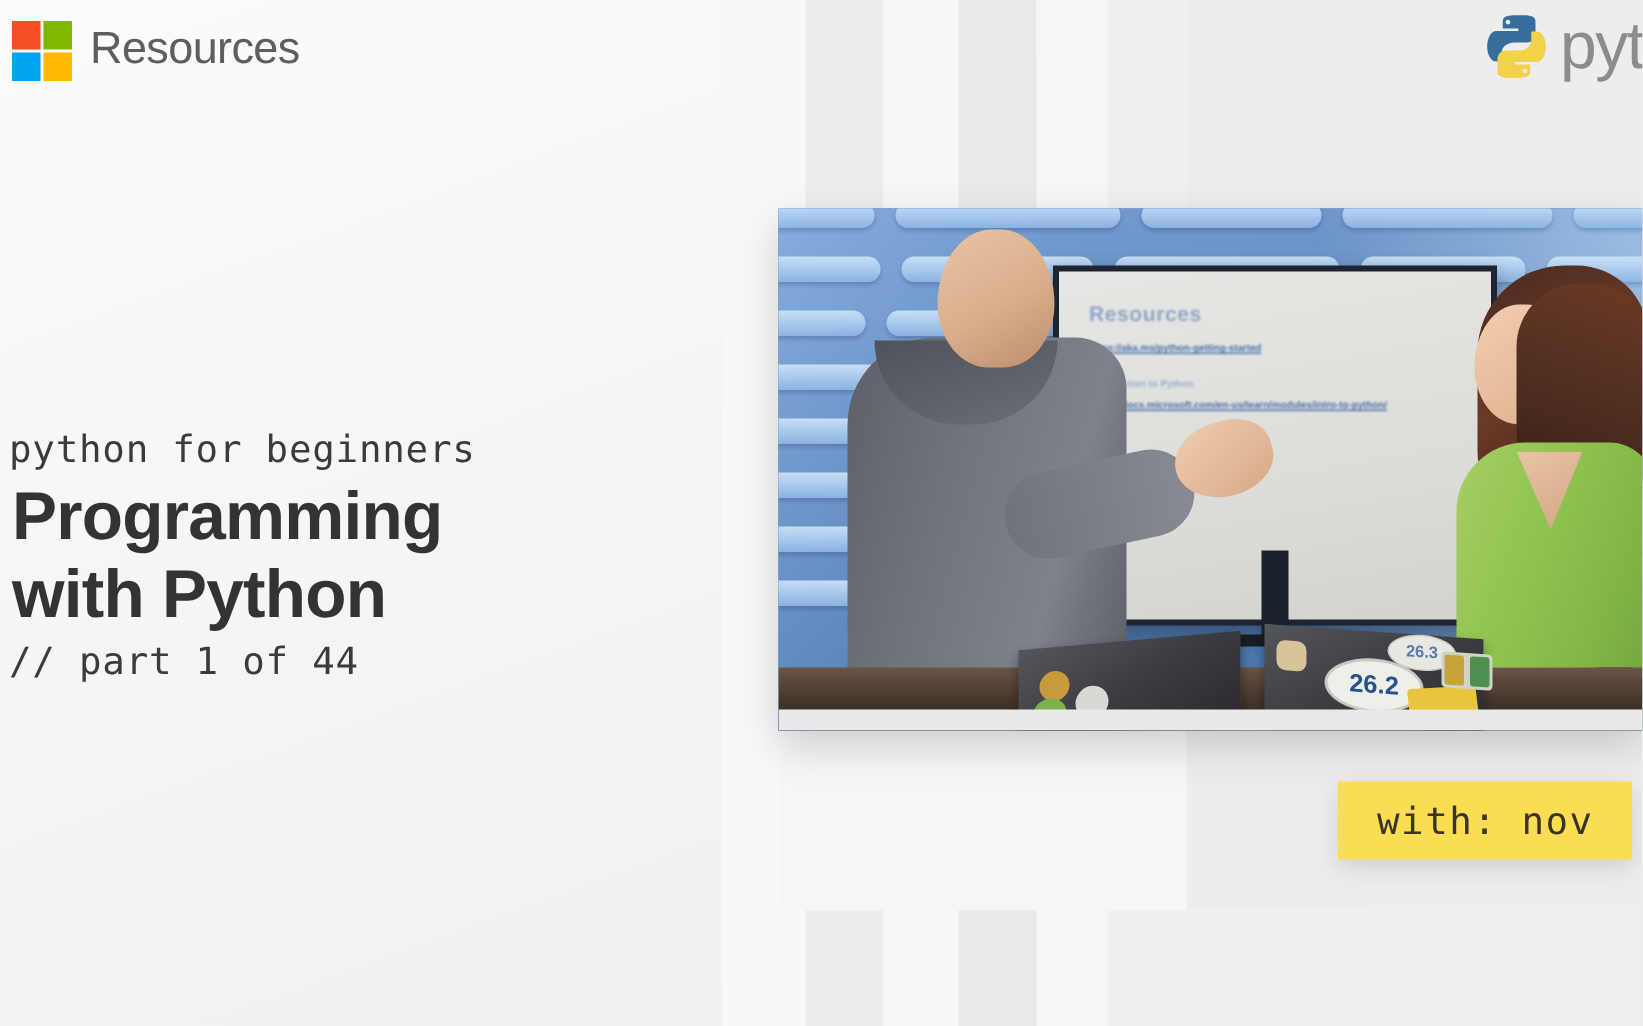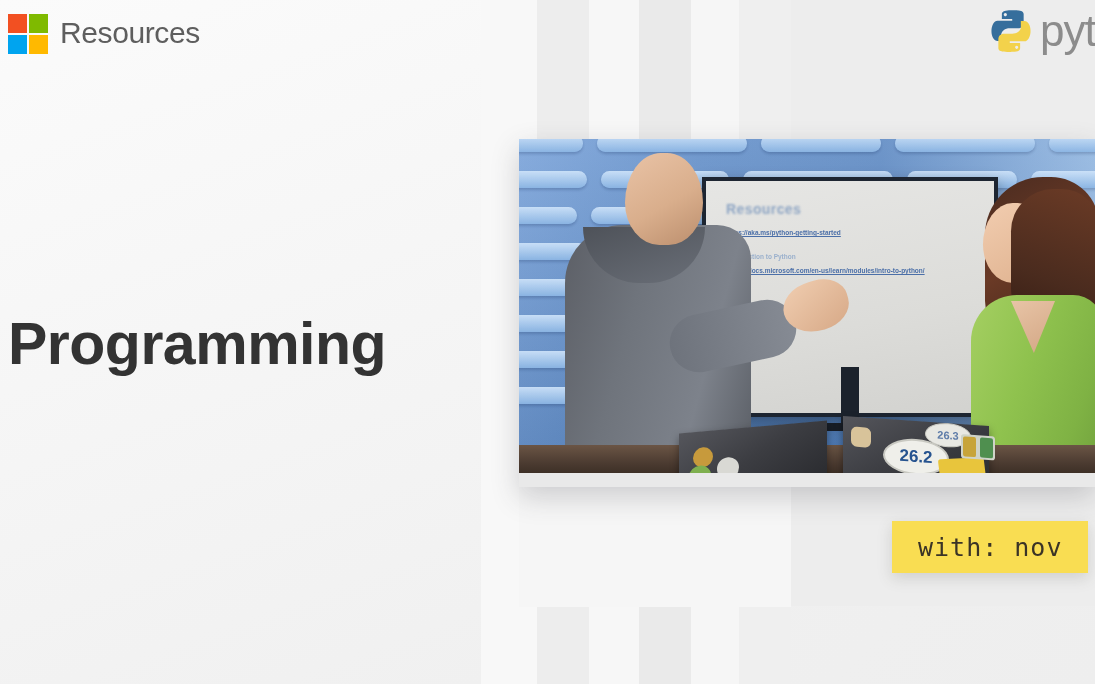--- a/index.html
+++ b/index.html
@@ -51,21 +51,21 @@
   
   .kicker {
     position:absolute; left:6px; top:182px;
     font-family:"DejaVu Sans Mono", monospace;
     font-size:25px; line-height:47px; color:#3b3b3b;
     letter-spacing:0.5px; white-space:pre;
   }
   .headline {
     position:absolute; left:8px; top:318px;
     font-family:"Liberation Sans", sans-serif;
-    font-weight:bold; font-size:59px; line-height:52px;
+    font-weight:bold; font-size:45px; line-height:52px;
     color:#333333; letter-spacing:-0.5px;
   }
 
   
   .py-logo { position:absolute; left:988px; top:8px; width:46px; height:46px; }
   .py-word {
     position:absolute; left:1040px; top:6px;
     font-size:44px; color:#8c8c8c; letter-spacing:-1px;
     font-family:"Liberation Sans", sans-serif; white-space:nowrap;
   }
@@ -291,22 +291,27 @@
   <div class="left-panel"></div>
 
   <div class="ms-logo">
     <div class="ms-sq tl" style="background:#F25022;"></div>
     <div class="ms-sq tr" style="background:#7FBA00;"></div>
     <div class="ms-sq bl" style="background:#00A4EF;"></div>
     <div class="ms-sq br" style="background:#FFB900;"></div>
   </div>
   <div class="ms-word">Resources</div>
 
+  <div class="kicker">
+    <div>python for beginners</div>
+    <div>// part 1 of 44</div>
+  </div>
   <div class="headline">
     <div>Programming</div>
+    <div>with Python</div>
   </div>
 
   <div class="py-logo">
     <svg viewBox="0 0 64 64" width="46" height="46">
       <path fill="#366E9C" d="M31.8 3c-3.6 0-6.6.3-8.9 1-2.4.7-3.6 2.2-3.6 4.5v6.9h14.4v2.2H13.2c-2.4 0-4.4 1.4-6 4.3C5.6 24.8 4.8 28.4 4.8 32c0 3.9.8 7.2 2.3 9.8 1.6 2.8 3.7 4.2 6.3 4.2h4.9v-8.3c0-2.7 1.2-5 3.5-6.8 2.3-1.8 5.1-2.7 8.5-2.7h11.4c2.3 0 4.2-.7 5.7-2.2 1.5-1.5 2.2-3.4 2.2-5.7V8.5c0-2.1-1.2-3.6-3.5-4.5C43.8 3.3 40.7 3 37 3h-5.2zm-7.7 4.1c1.2 0 2.2 1 2.2 2.2 0 1.2-1 2.2-2.2 2.2-1.2 0-2.2-1-2.2-2.2 0-1.2 1-2.2 2.2-2.2z"></path>
       <path fill="#F3D24B" d="M32.2 61c3.6 0 6.6-.3 8.9-1 2.4-.7 3.6-2.2 3.6-4.5v-6.9H30.3v-2.2h20.5c2.4 0 4.4-1.4 6-4.3 1.6-2.9 2.4-6.5 2.4-10.1 0-3.9-.8-7.2-2.3-9.8-1.6-2.8-3.7-4.2-6.3-4.2h-4.9v8.3c0 2.7-1.2 5-3.5 6.8-2.3 1.8-5.1 2.7-8.5 2.7H22.3c-2.3 0-4.2.7-5.7 2.2-1.5 1.5-2.2 3.4-2.2 5.7v11.8c0 2.1 1.2 3.6 3.5 4.5 2.2.8 5.3 1.2 9 1.2h5.3zm7.7-4.1c-1.2 0-2.2-1-2.2-2.2 0-1.2 1-2.2 2.2-2.2 1.2 0 2.2 1 2.2 2.2 0 1.2-1 2.2-2.2 2.2z"></path>
     </svg>
   </div>
   <div class="py-word">python</div>
 

